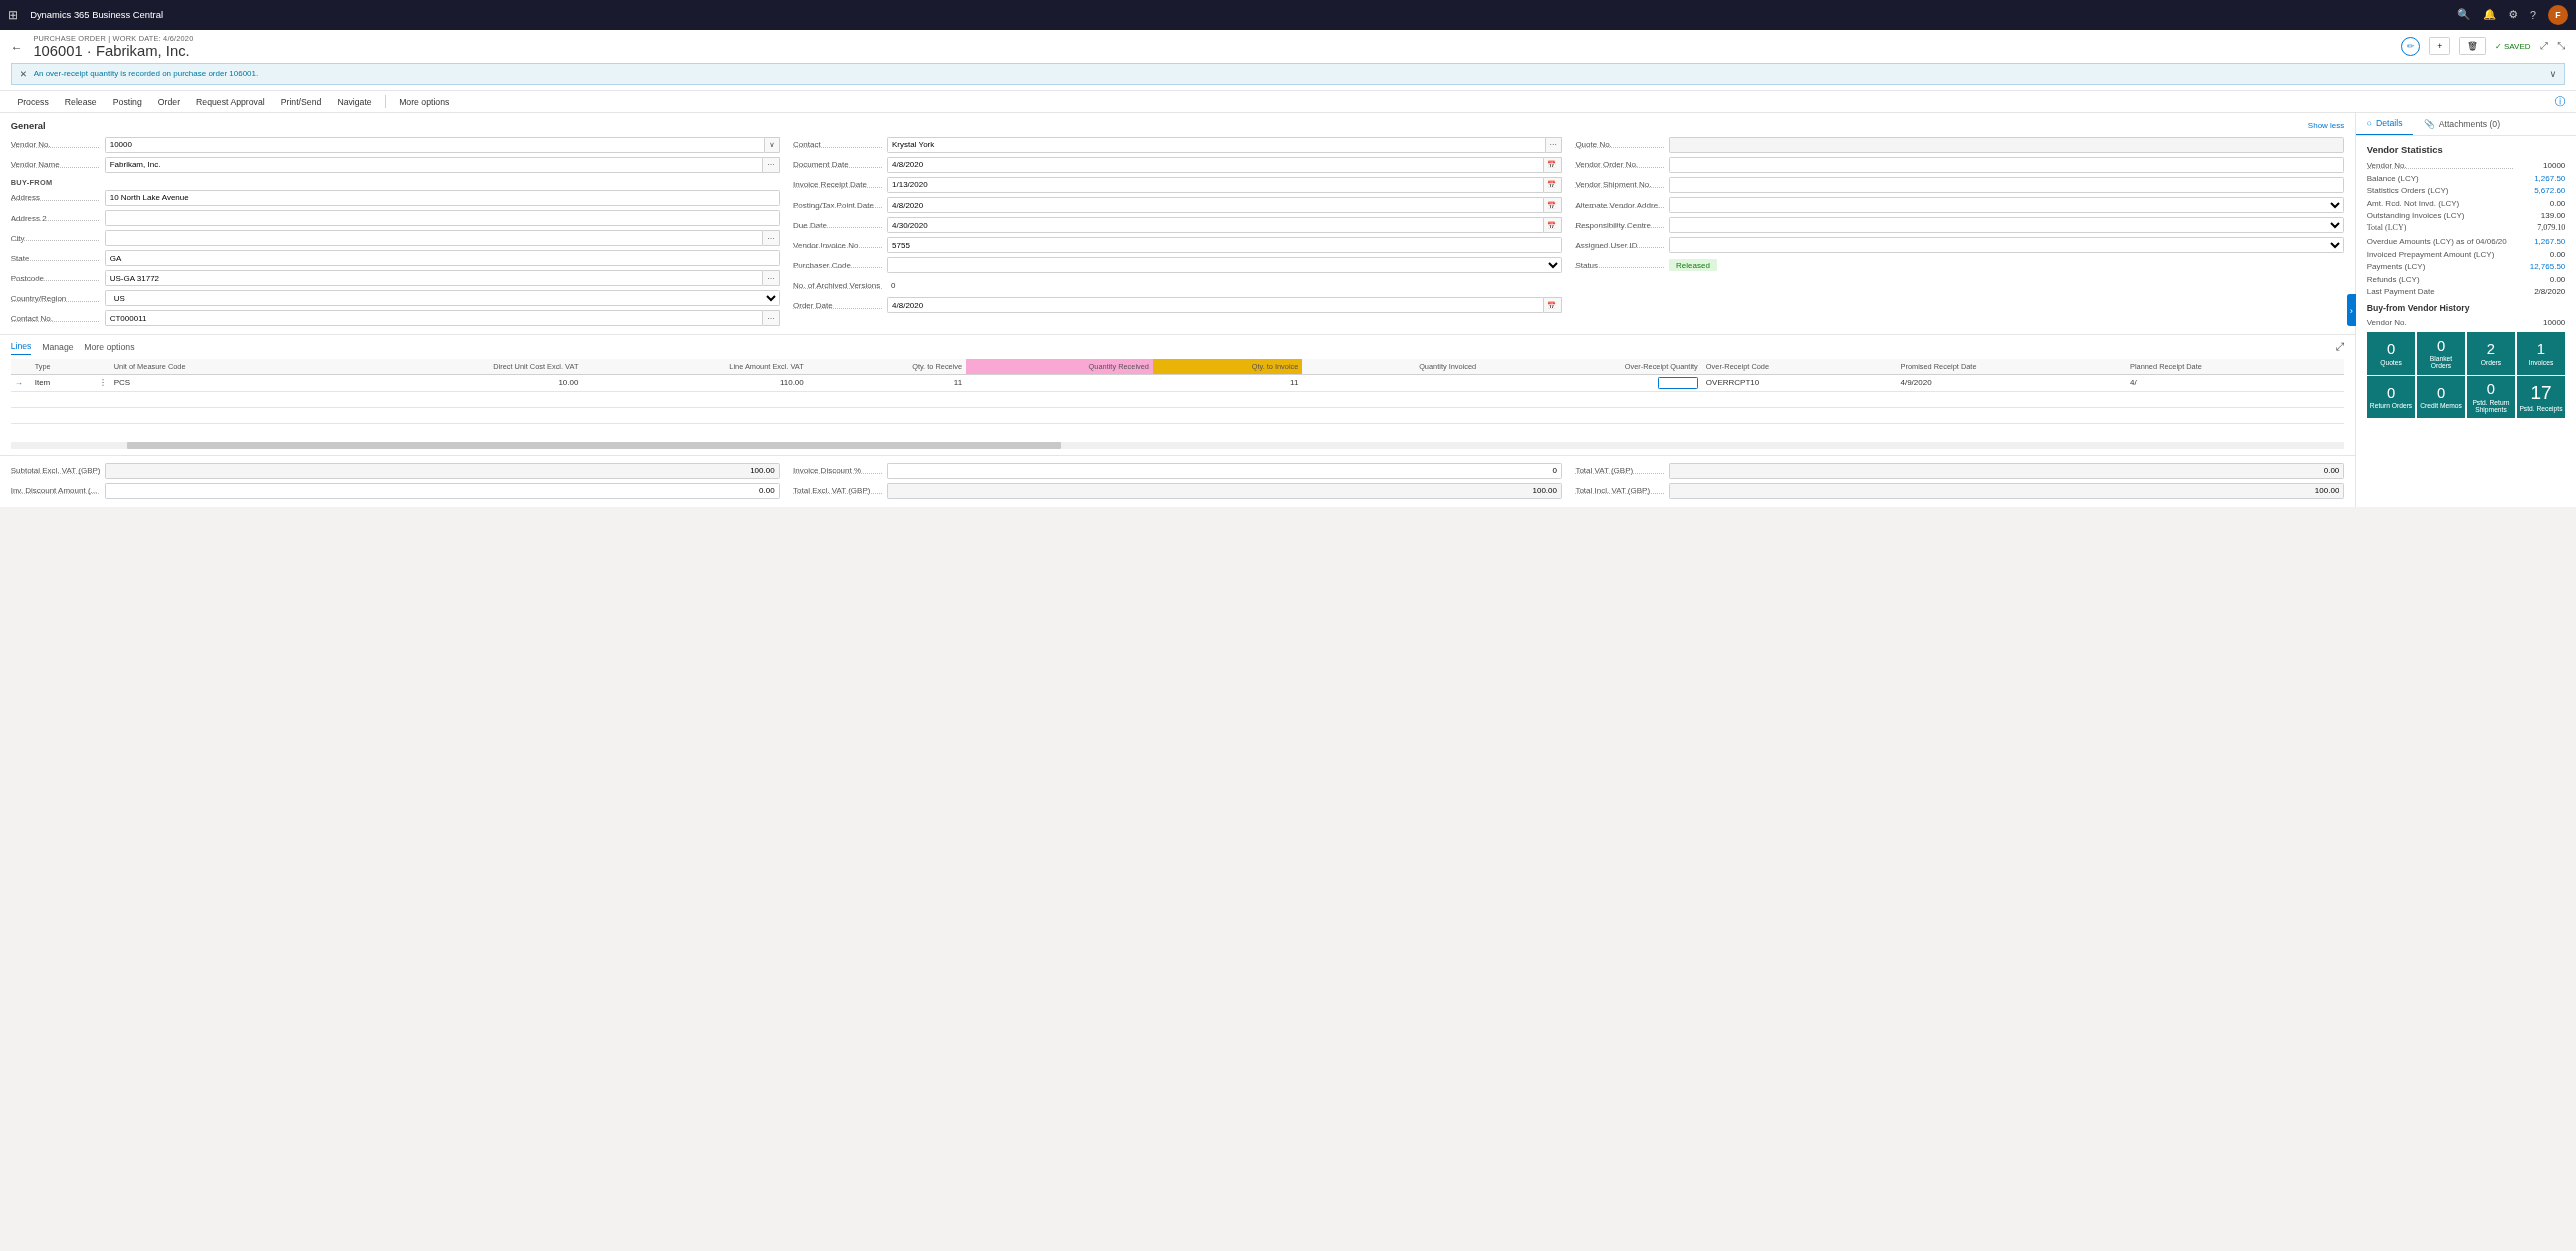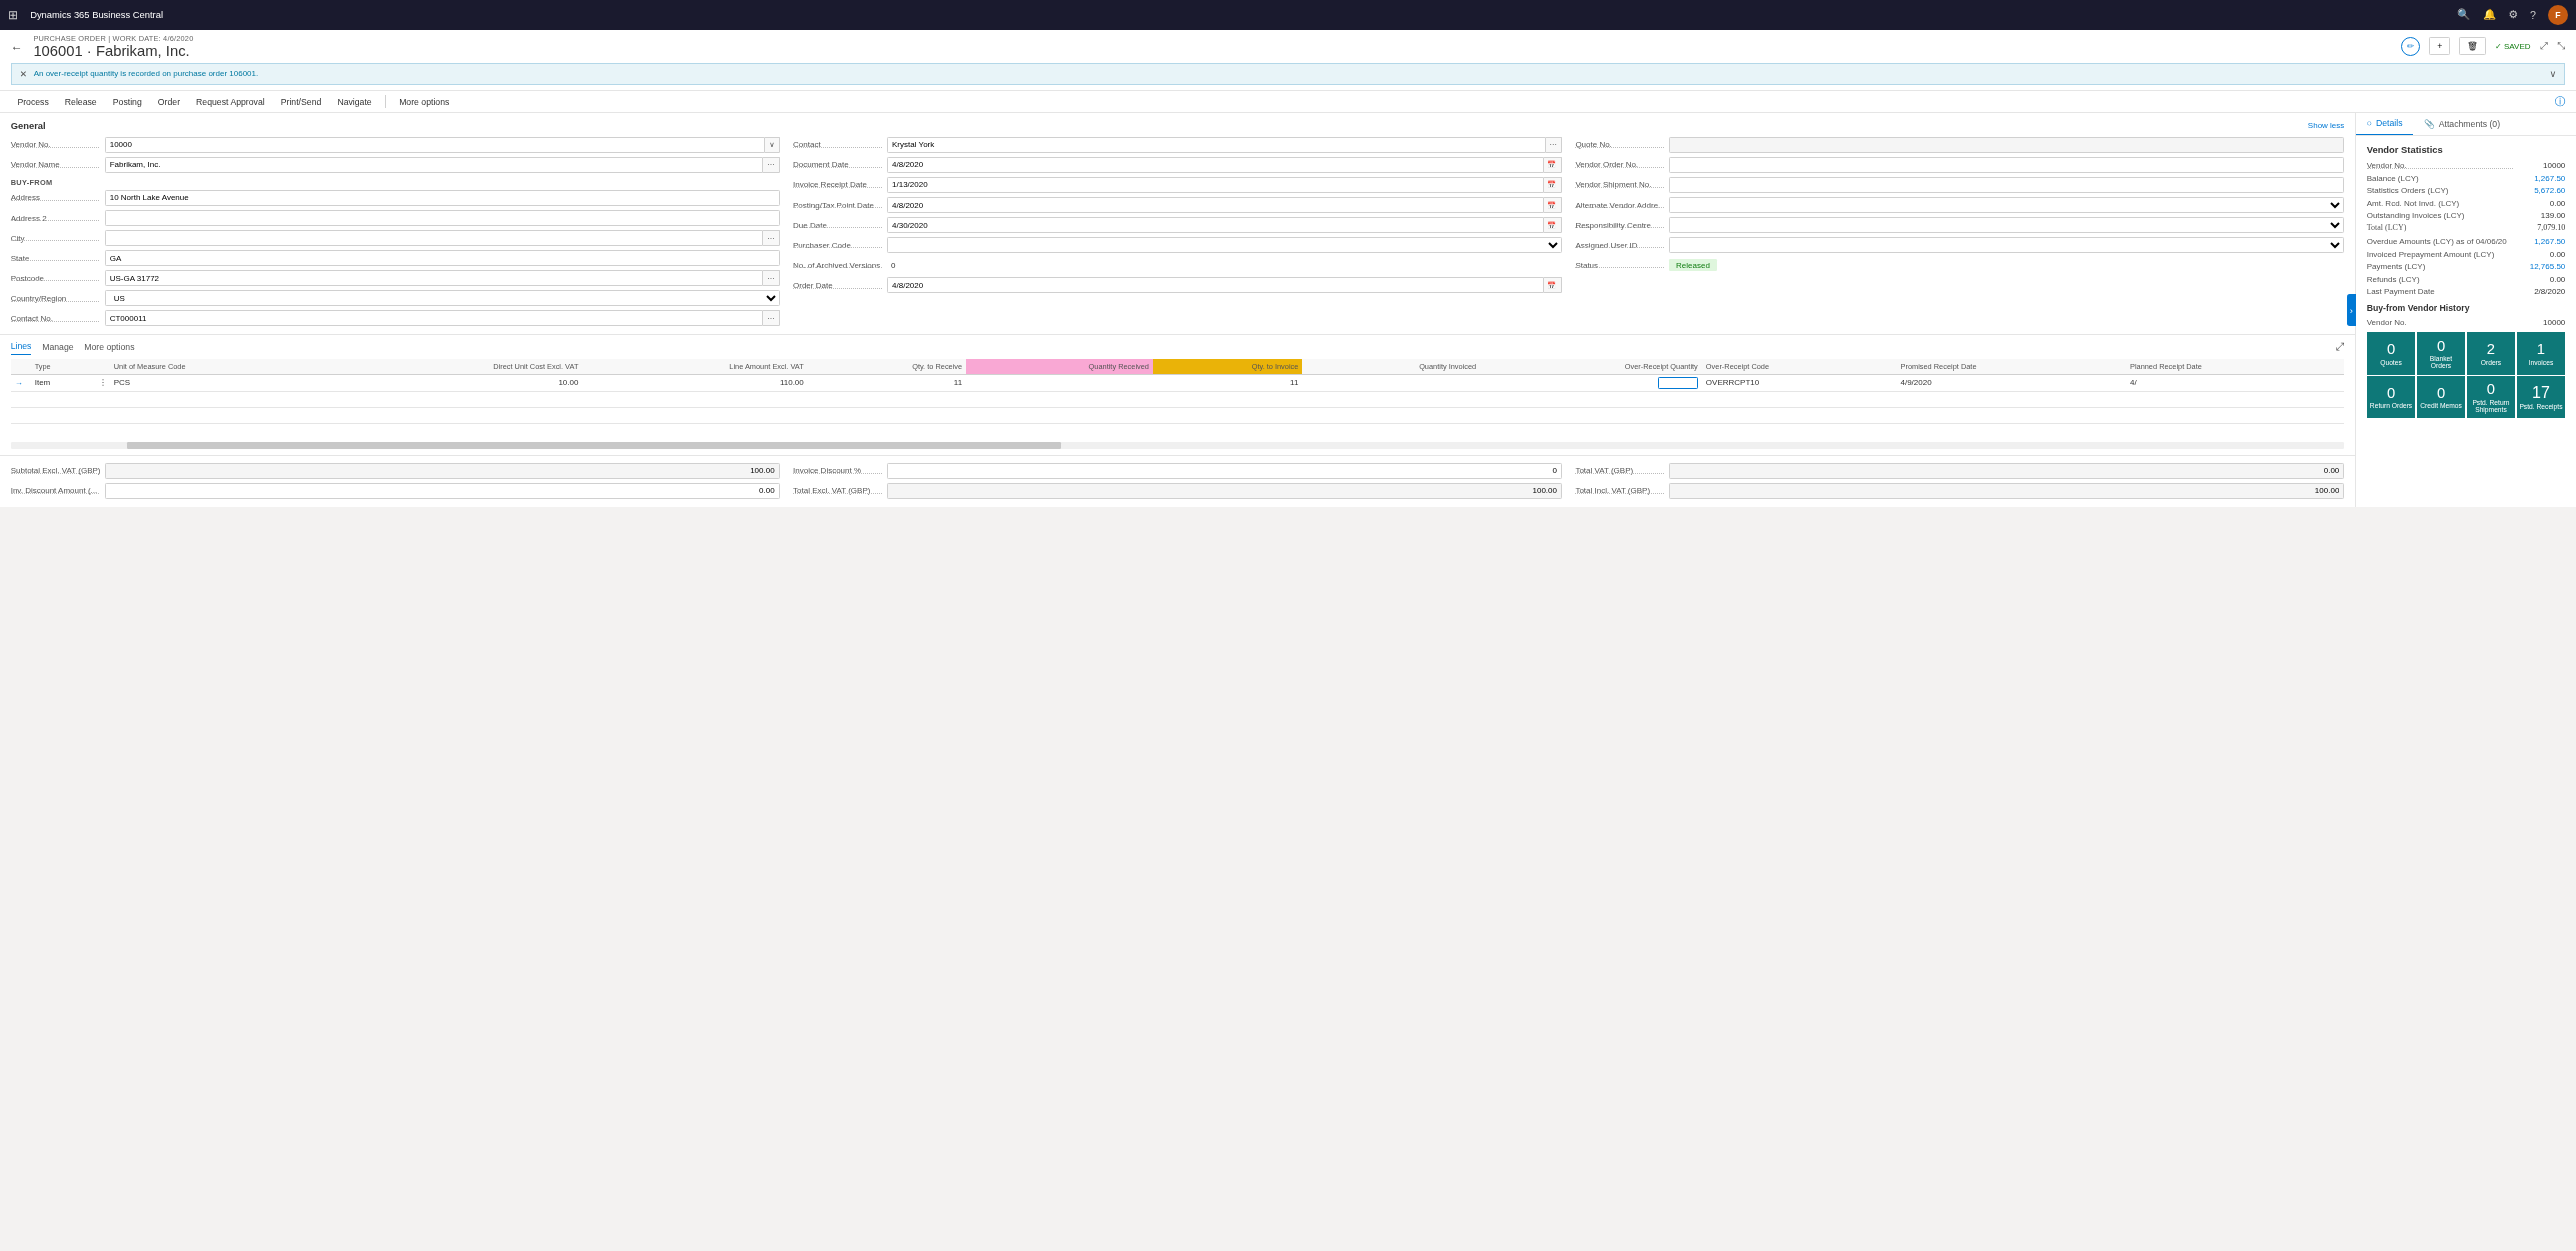--- a/index.html
+++ b/index.html
@@ -234,20 +234,24 @@
               <input class="form-input" type="text" value="4/8/2020" style="">
               <button class="date-btn">📅</button>
             </div>
           </div>
           <div class="form-row">
             <span class="form-label">Due Date</span>
             <div class="form-date">
               <input class="form-input" type="text" value="4/30/2020" style="">
               <button class="date-btn">📅</button>
             </div>
+          </div>
+          <div class="form-row">
+            <span class="form-label">Vendor Invoice No.</span>
+            <input class="form-input" type="text" value="5755" style="flex: 1 1 0%;">
           </div>
           <div class="form-row">
             <span class="form-label">Purchaser Code</span>
             <select class="form-select">
               <option value=""></option>
             </select>
           </div>
           <div class="form-row">
             <span class="form-label">No. of Archived Versions</span>
             <span style="flex:1; font-size:8px; color:#333; padding:1.3px 4px;">0</span>
@@ -503,21 +507,21 @@
           </div>
           <div style="background:#0e7878; color:white; padding:5.4px 2.7px; display:flex; flex-direction:column; align-items:center; justify-content:center; min-height:40px; cursor:pointer;">
             <span style="font-size:14.8px; font-weight:300;">0</span>
             <span style="font-size:6.7px; text-align:center; margin-top:1.3px;">Credit Memos</span>
           </div>
           <div style="background:#0e7878; color:white; padding:5.4px 2.7px; display:flex; flex-direction:column; align-items:center; justify-content:center; min-height:40px; cursor:pointer;">
             <span style="font-size:14.8px; font-weight:300;">0</span>
             <span style="font-size:6.7px; text-align:center; margin-top:1.3px;">Pstd. Return Shipments</span>
           </div>
           <div style="background:#0e7878; color:white; padding:5.4px 2.7px; display:flex; flex-direction:column; align-items:center; justify-content:center; min-height:40px; cursor:pointer;">
-            <span style="font-size:16px; font-weight:300;">17</span>
+            <span style="font-size:19px; font-weight:300;">17</span>
             <span style="font-size:6.7px; text-align:center; margin-top:1.3px;">Pstd. Receipts</span>
           </div>
         </div>
       </div>
 
     </div>
 
     <div style="position:absolute; left:-9.4px; top:50%; transform:translateY(-50%); width:9.4px; height:32px; background:#0078d4; border-radius:2.7px 0 0 2.7px; display:flex; align-items:center; justify-content:center; cursor:pointer; color:white; font-size:9.4px;">›</div>
 
   </div>

